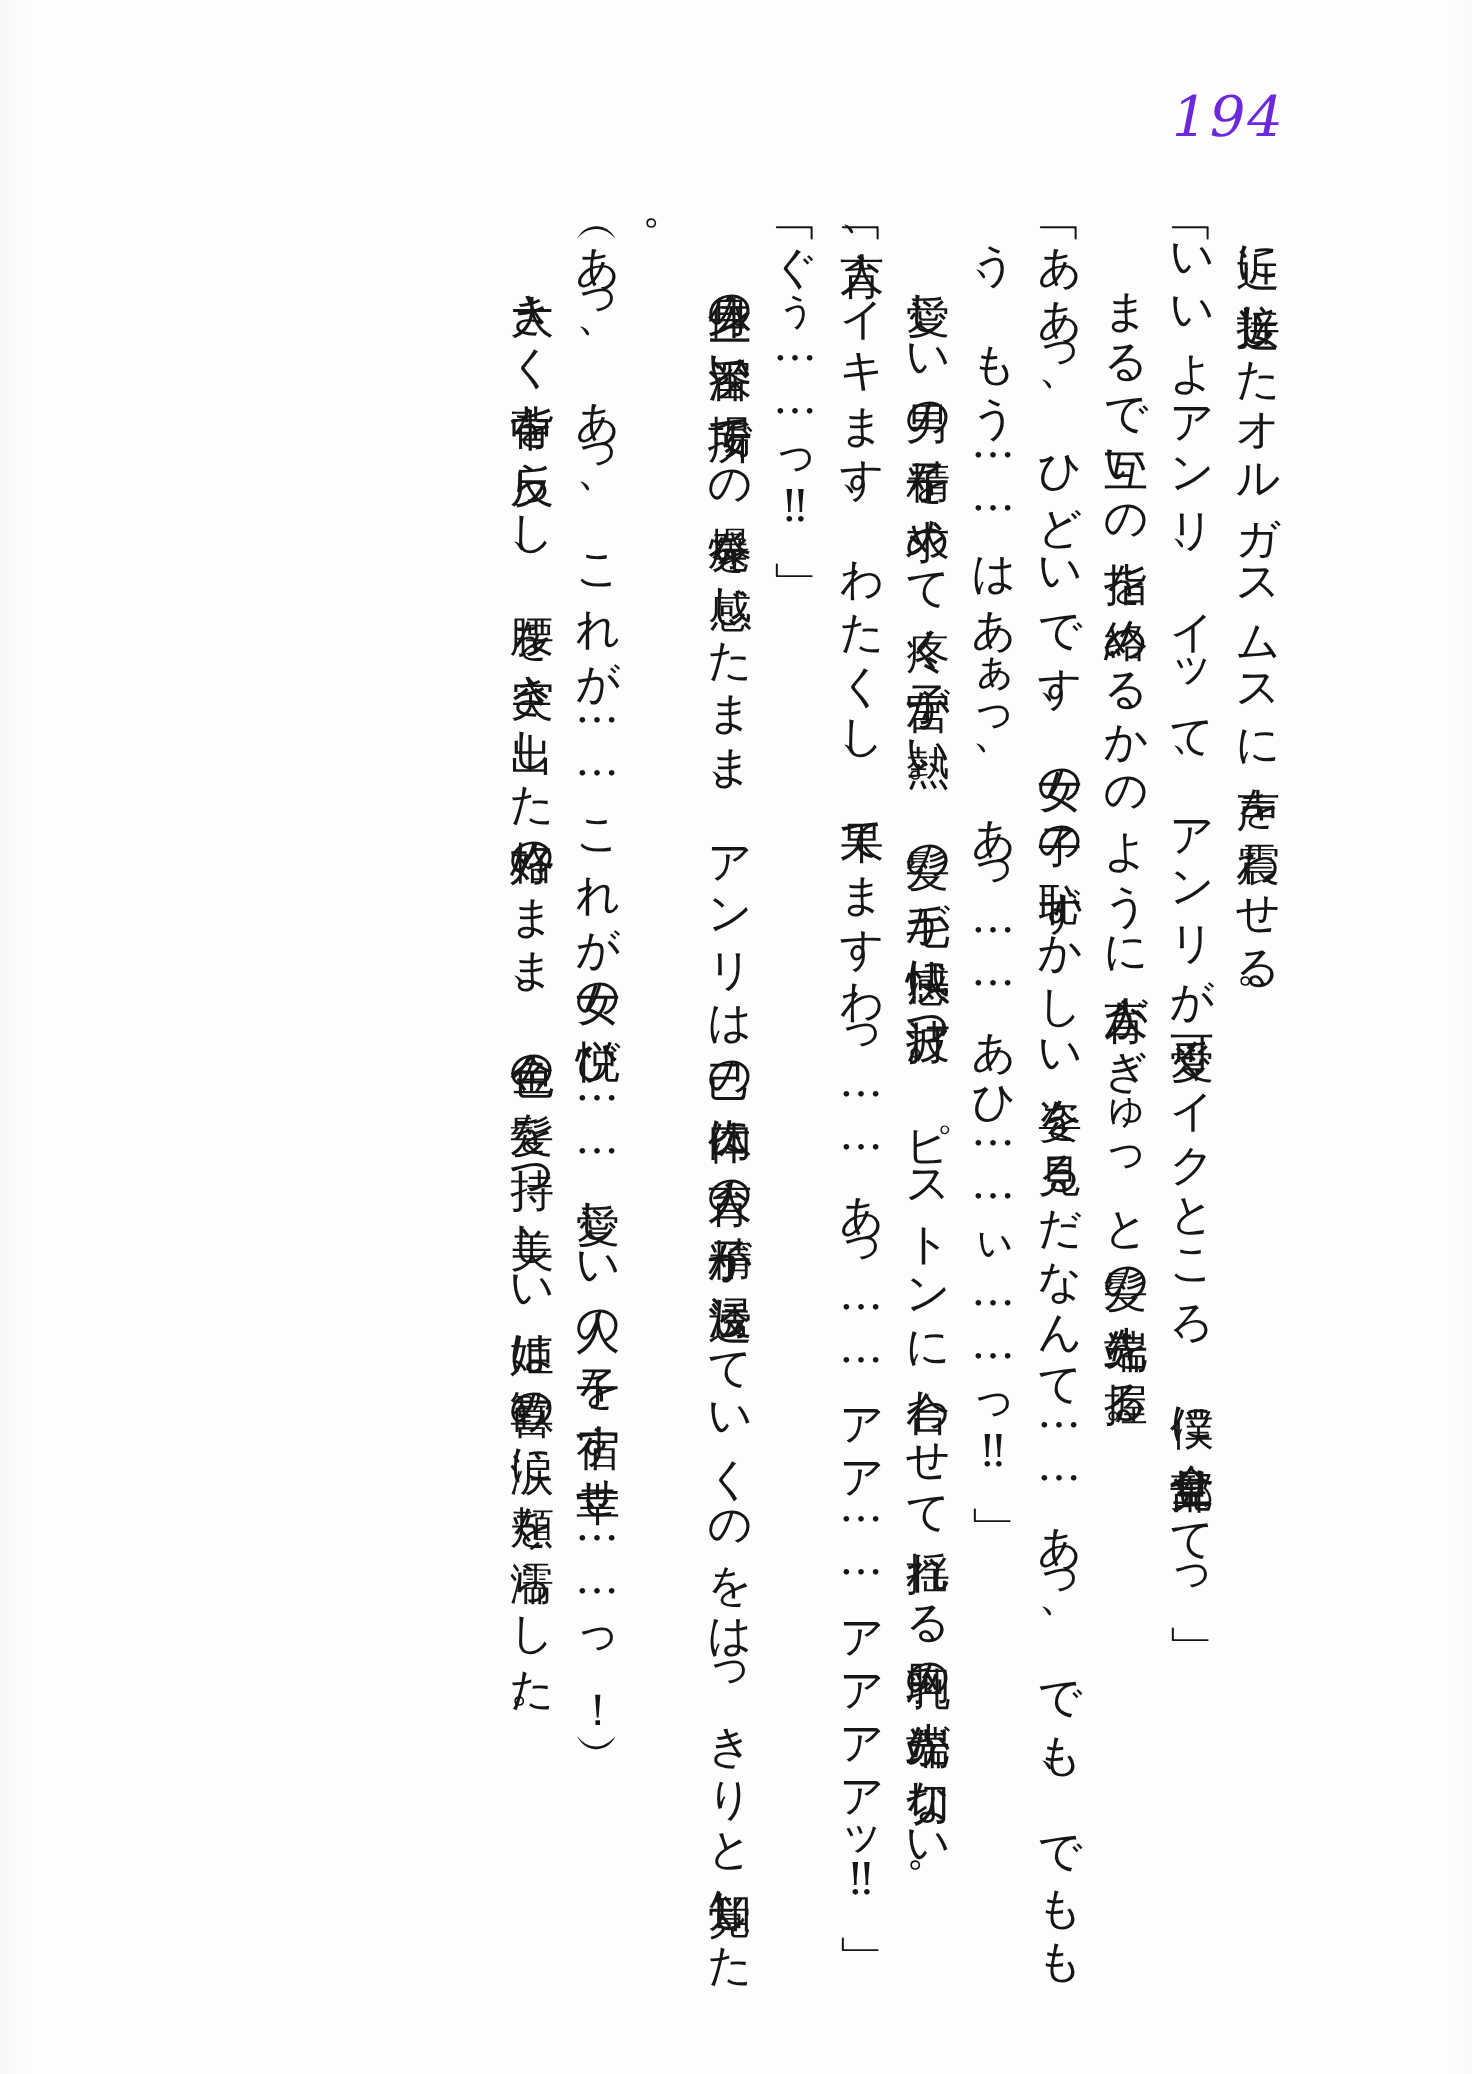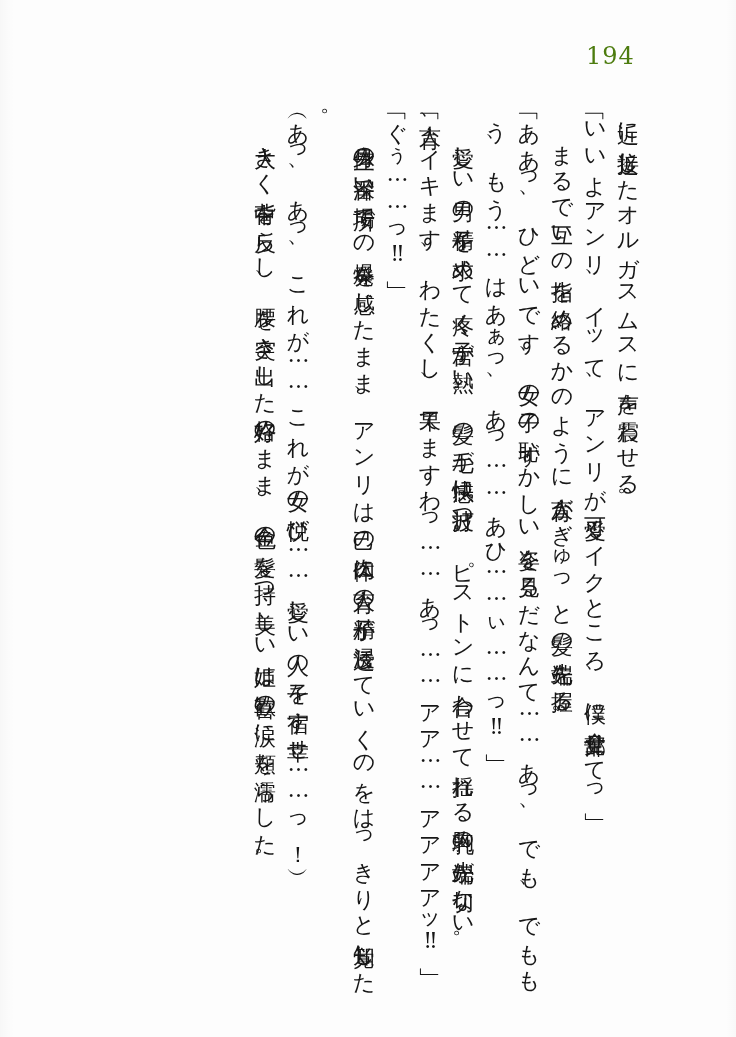--- a/index.html
+++ b/index.html
@@ -26,23 +26,24 @@
     background:
       linear-gradient(to right, rgba(0,0,0,0.025), rgba(0,0,0,0) 14px),
       linear-gradient(to left, rgba(0,0,0,0.02), rgba(0,0,0,0) 10px);
   }
   .page-number {
     position: absolute;
     top: 42px;
     left: 586px;
     width: 40px;
     text-align: center;
-    font-size: 24px;
+    font-size: 28px;
+    font-style: italic;
     letter-spacing: 1px;
-    color: #4d7c0f;
+    color: #6d28d9;
   }
   .text-block {
     position: absolute;
     top: 106px;
     right: 91px;
     height: 897px;
     writing-mode: vertical-rl;
     -webkit-text-orientation: upright;
     text-orientation: upright;
     font-size: 22px;

